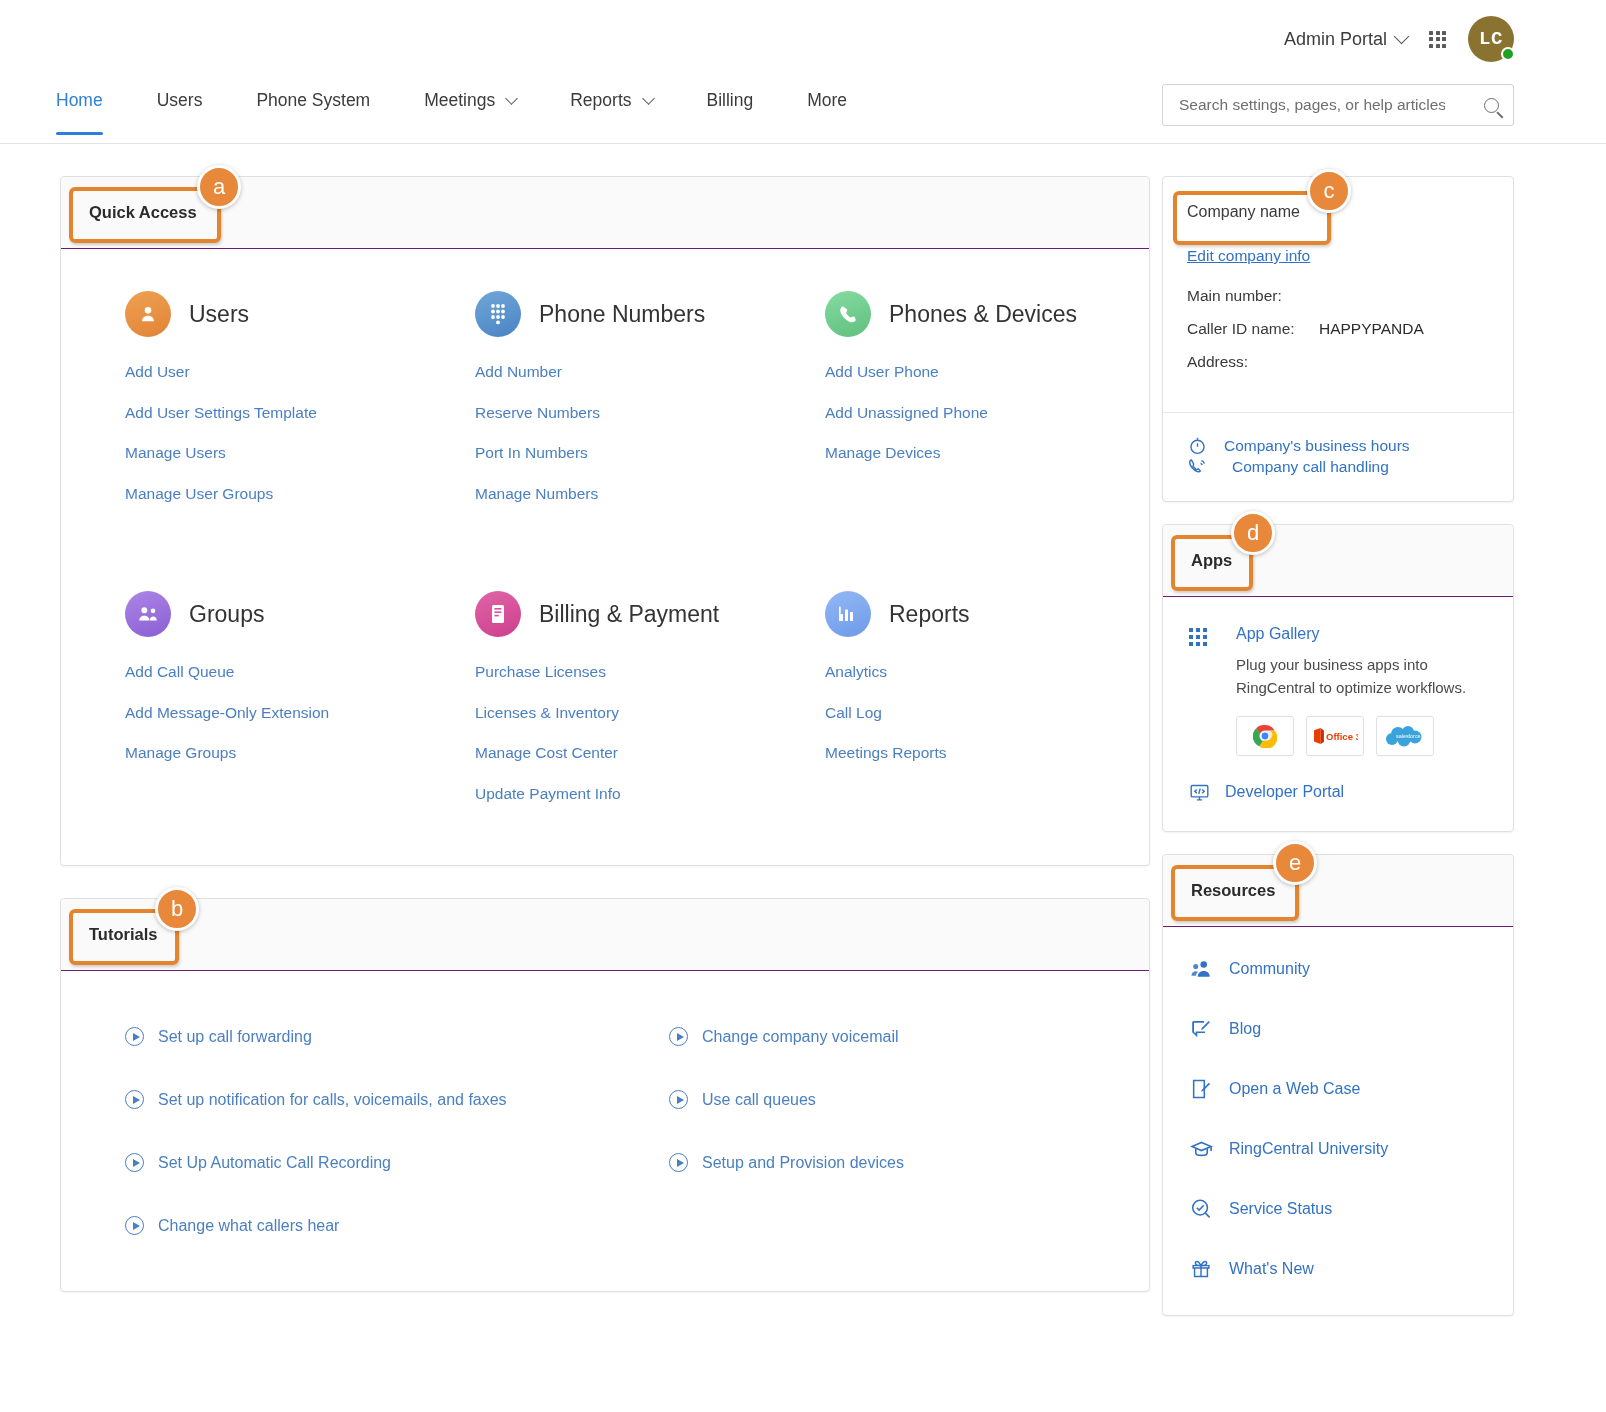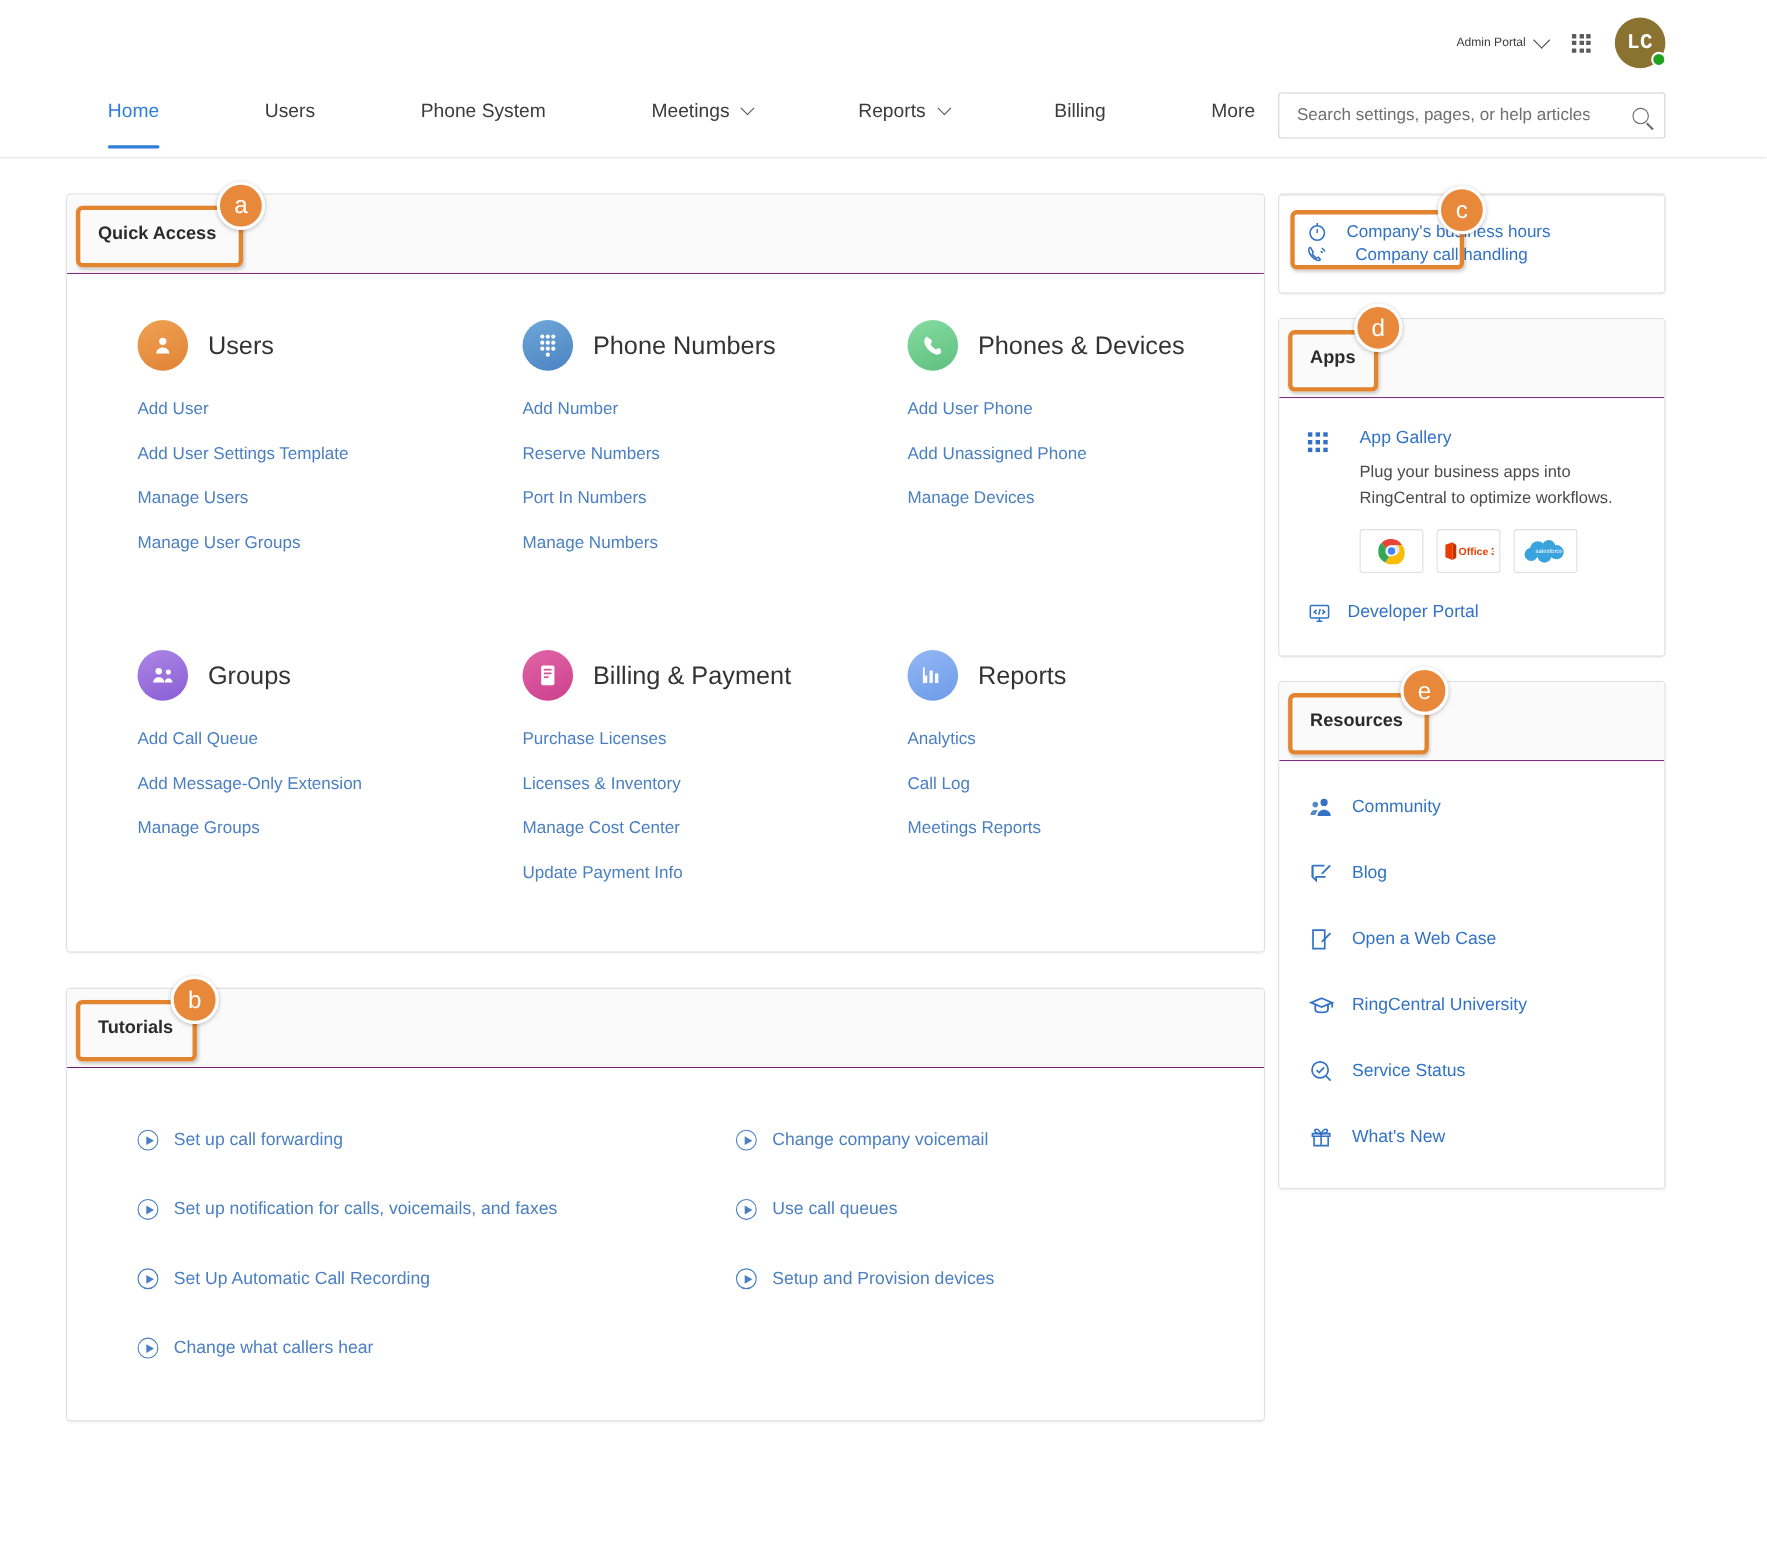--- a/index.html
+++ b/index.html
@@ -15,21 +15,21 @@
   
   .topbar {
     position: absolute; top: 0; left: 0; width: 1606px; height: 66px;
   }
   .topbar-right {
     position: absolute; right: 92px; top: 16px;
     display: flex; align-items: center; gap: 22px;
   }
   .portal-select {
     display: flex; align-items: center; gap: 9px;
-    font-size: 11px; color: #3c3c3c; cursor: pointer;
+    font-size: 18px; color: #3c3c3c; cursor: pointer;
   }
   .chev {
     display:inline-block; width: 11px; height: 11px;
     border-right: 1.6px solid #555; border-bottom: 1.6px solid #555;
     transform: rotate(45deg); margin-top:-5px;
   }
   .grid-icon { display: grid; grid-template-columns: repeat(3, 4px); grid-template-rows: repeat(3, 4px);
     gap: 2.5px; cursor:pointer; }
   .grid-icon i { display:block; width:4px; height:4px; background:#5b5b5b; border-radius:0.5px; }
   .avatar-wrap { position: relative; width: 46px; height: 46px; font-family: Liberation Mono, monospace; }
@@ -48,21 +48,20 @@
   
   .navbar {
     position: absolute; top: 72px; left: 0; width: 1606px; height: 72px;
     border-bottom: 1px solid #e3e3e3;
   }
   .nav-items { position:absolute; left: 56px; top: 18px; display:flex; align-items:flex-start; }
   .nav-item {
     position: relative; font-size: 17.5px; color: #3b3b3b; cursor:pointer;
     padding: 0 0 24px 0; margin-right: 54px; display:flex; align-items:center; gap:12px;
     white-space: nowrap;
-    margin-left: 42px;
   }
   .nav-item.active { color: #2f7ed8; }
   .nav-item.active::after {
     content:""; position:absolute; left:0; bottom:0; width: 47px; height: 3px;
     background: #2f7ed8; border-radius:2px;
   }
   .nav-chev {
     display:inline-block; width: 9px; height: 9px;
     border-right: 1.6px solid #555; border-bottom: 1.6px solid #555;
     transform: rotate(45deg); margin-top:-5px;
@@ -421,20 +420,36 @@
             </div>
           </div>
         </div>
       </div>
 
     </div>
 
     <div class="col-right">
 
       <div class="card">
+        <div class="co-body">
+          <div class="co-title">Company name</div>
+          <a class="co-edit">Edit company info</a>
+          <div class="co-row">
+            <span class="k">Main number:</span>
+            <span class="v"></span>
+          </div>
+          <div class="co-row">
+            <span class="k">Caller ID name:</span>
+            <span class="v">HAPPYPANDA</span>
+          </div>
+          <div class="co-row">
+            <span class="k">Address:</span>
+            <span class="v"></span>
+          </div>
+        </div>
         <div class="co-links">
           <div class="co-link">
             <svg width="21" height="21" viewBox="0 0 24 24" fill="none" stroke="#3272c4" stroke-width="1.6">
               <circle cx="12" cy="13.5" r="7.5"></circle>
                 <path d="M12 13.5V9.5"></path>
                 <path d="M12 3.2v2.3"></path>
             </svg>
             <span>Company's business hours</span>
           </div>
           <div class="co-link">

